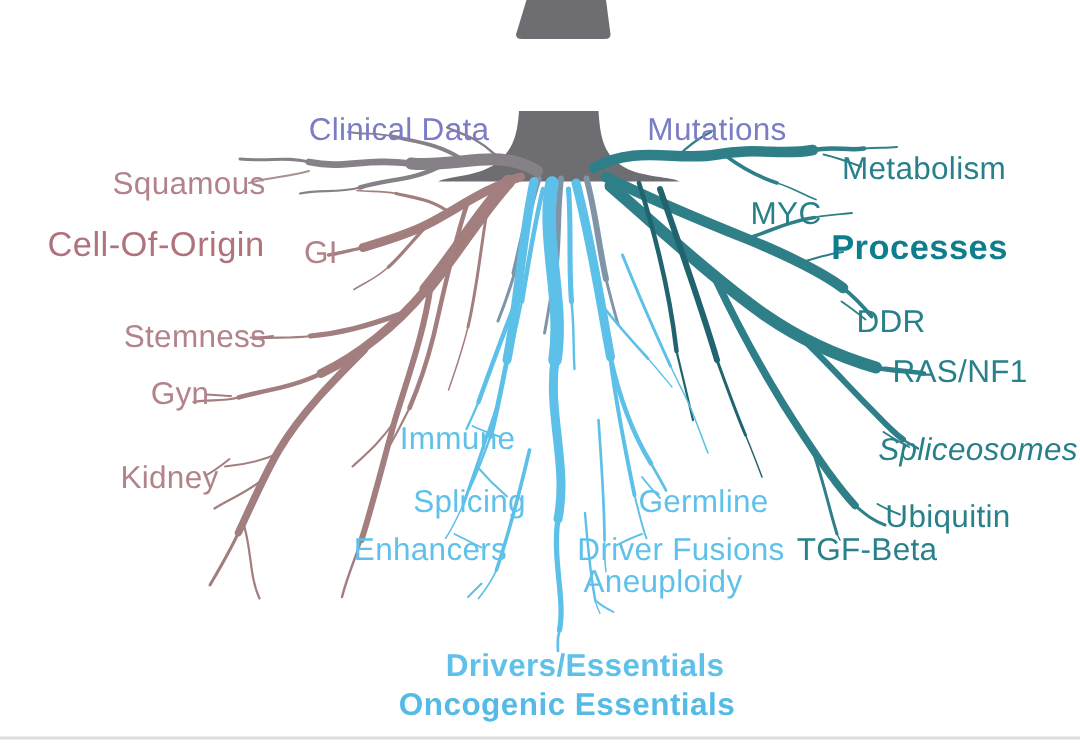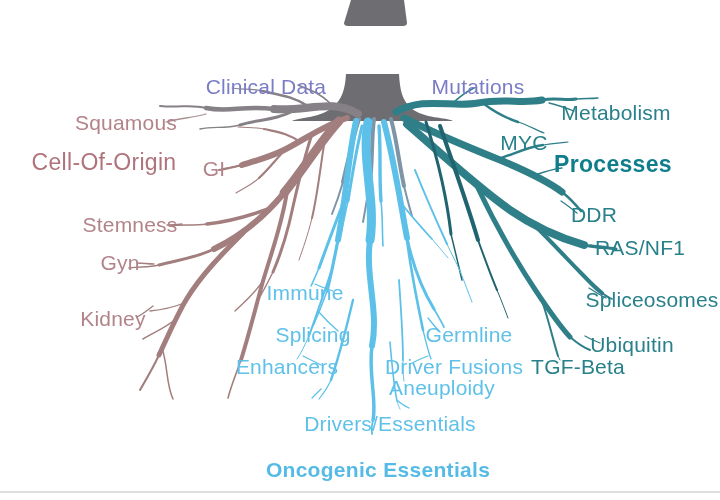--- a/index.html
+++ b/index.html
@@ -23,32 +23,32 @@
   .l-coo{left:104px;top:163px;font-size:23px;font-weight:normal;color:var(--mauve_heading);letter-spacing:.3px;text-align:center;}
   .l-gi{left:214px;top:169px;text-align:right;}
   .l-stemness{left:130px;top:225px;}
   .l-gyn{left:120px;top:263px;}
   .l-kidney{left:113px;top:319px;}
   .l-metabolism{left:616px;top:113px;}
   .l-myc{left:524px;top:143px;}
   .l-pathways{left:613px;top:165px;font-size:23px;font-weight:bold;color:var(--teal_heading);letter-spacing:.3px;}
   .l-ddr{left:594px;top:215px;}
   .l-ras{left:640px;top:248px;}
-  .l-splice{left:652px;top:300px;}
+  .l-splice{left:652px;top:300px;font-style:italic;}
   .l-ubiq{left:632px;top:345px;}
   .l-tgf{left:578px;top:367px;}
   .l-immune{left:305px;top:293px;}
   .l-splicing{left:313px;top:335px;}
   .l-enhancers{left:287px;top:367px;}
   .l-lncrna{left:281px;top:408px;text-align:center;line-height:18px;}
   .l-germline{left:469px;top:335px;}
   .l-fusions{left:454px;top:367px;}
   .l-aneuploidy{left:442px;top:388px;}
   .l-tils{left:453px;top:410px;}
-  .l-drivers{left:390px;top:424px;}
+  .l-drivers{left:390px;top:444px;font-weight:bold;}
   .l-oncogenic{left:378px;top:470px;font-size:21px;font-weight:bold;color:var(--blue_heading);letter-spacing:.3px;}
   .divider{position:absolute;left:0;top:491px;width:720px;height:2px;background:var(--divider);}
 </style>
 </head>
 <body>
 
 <div id="stage">
 
   <svg id="root-art" width="720" height="500" viewBox="0 0 720 500" aria-hidden="true">
 

